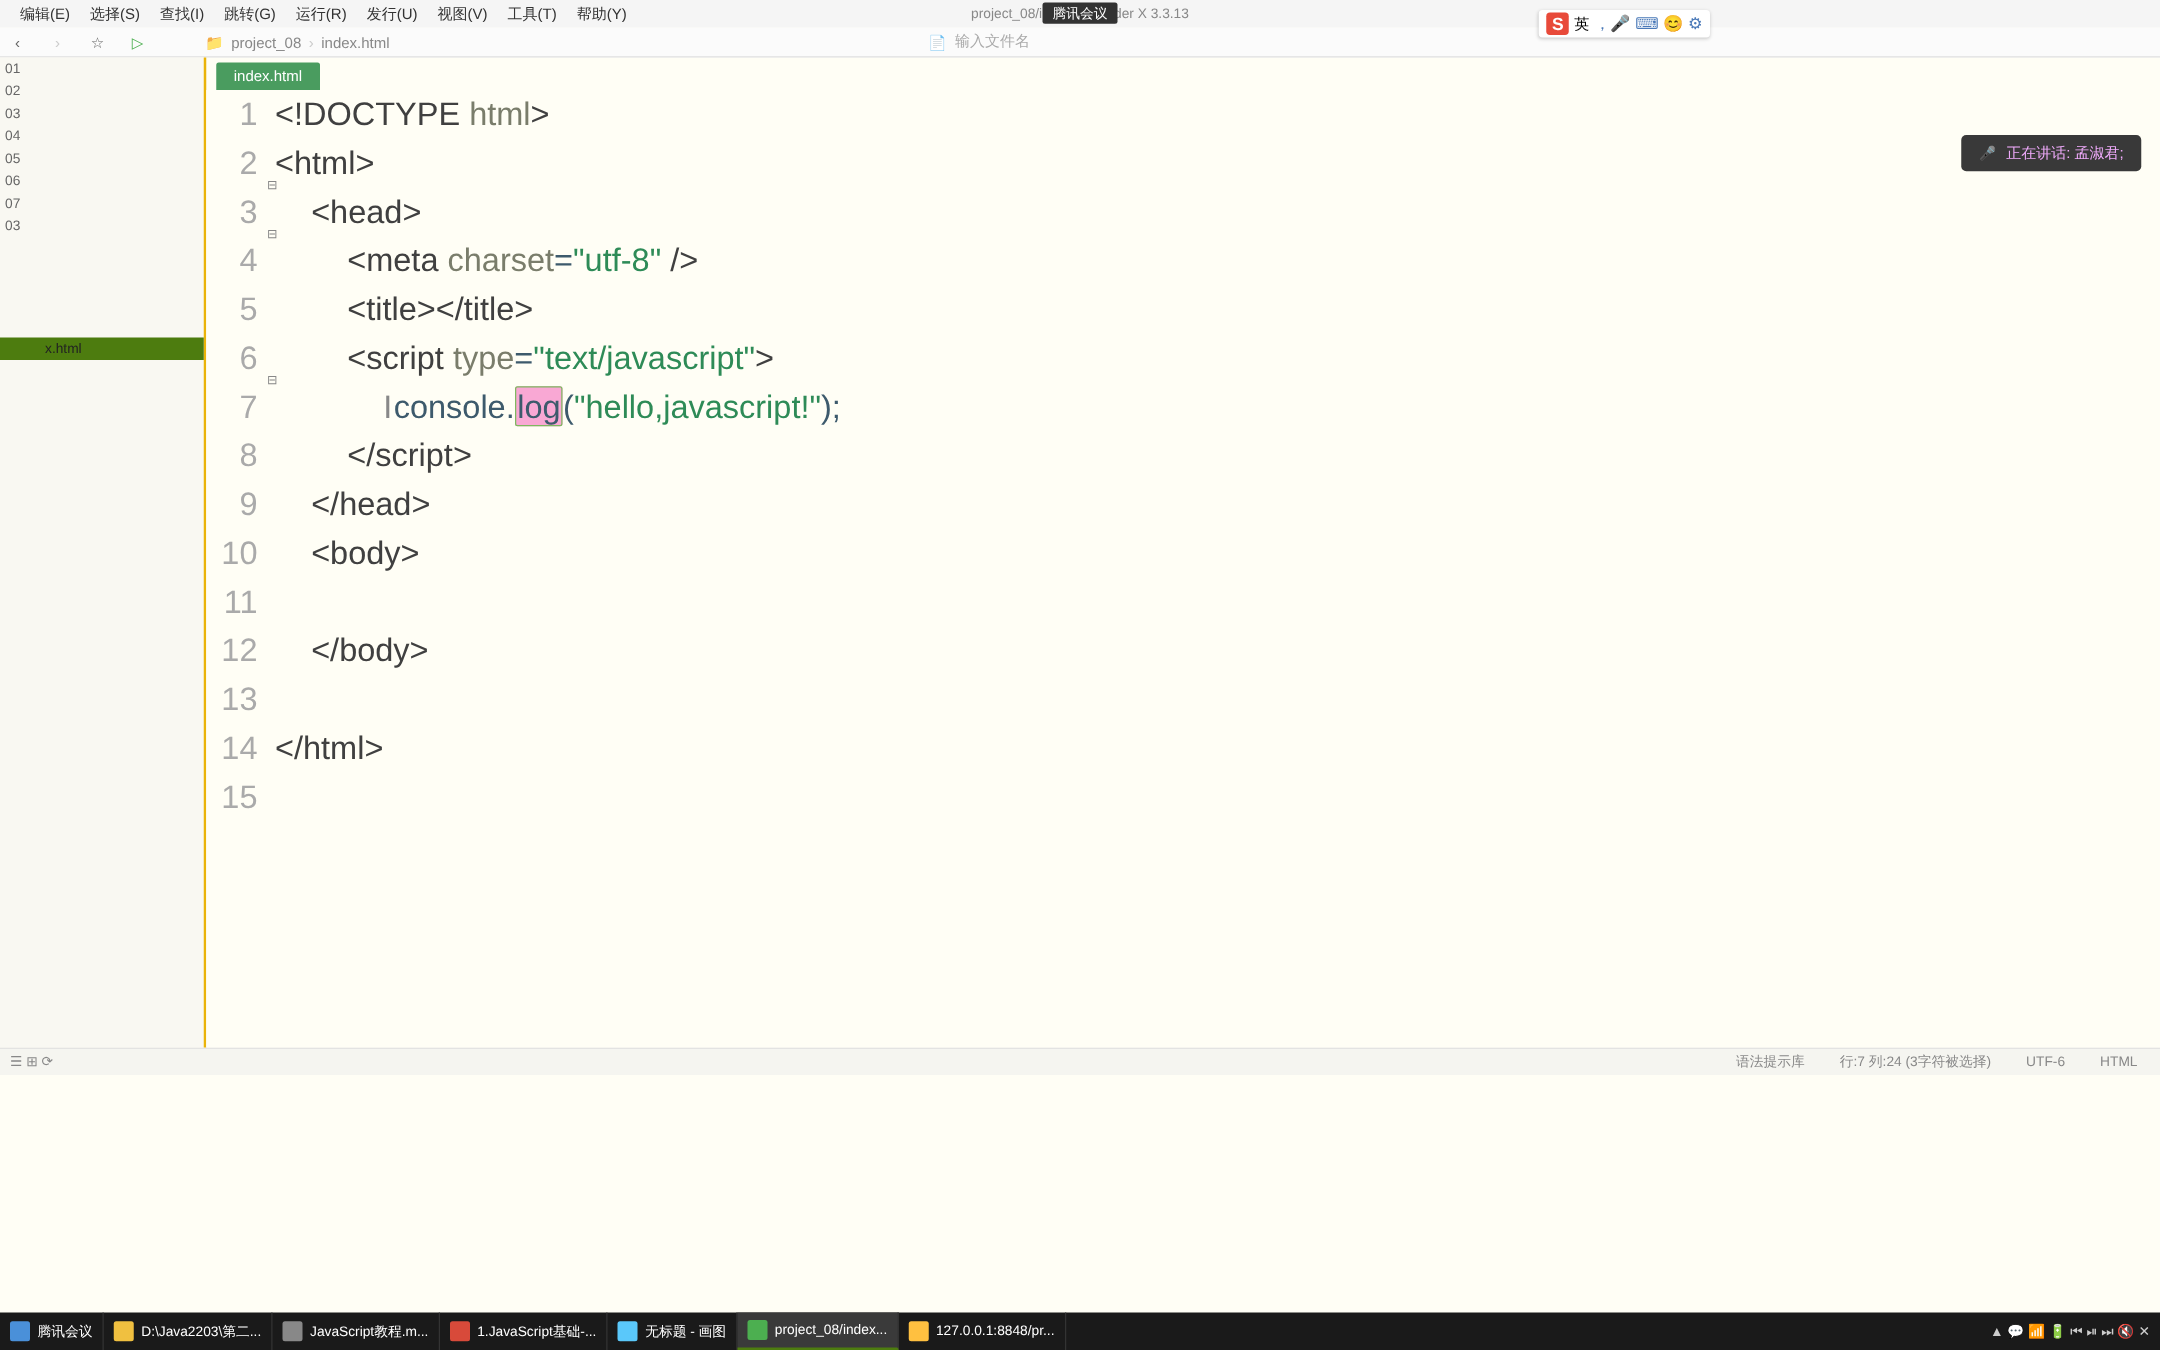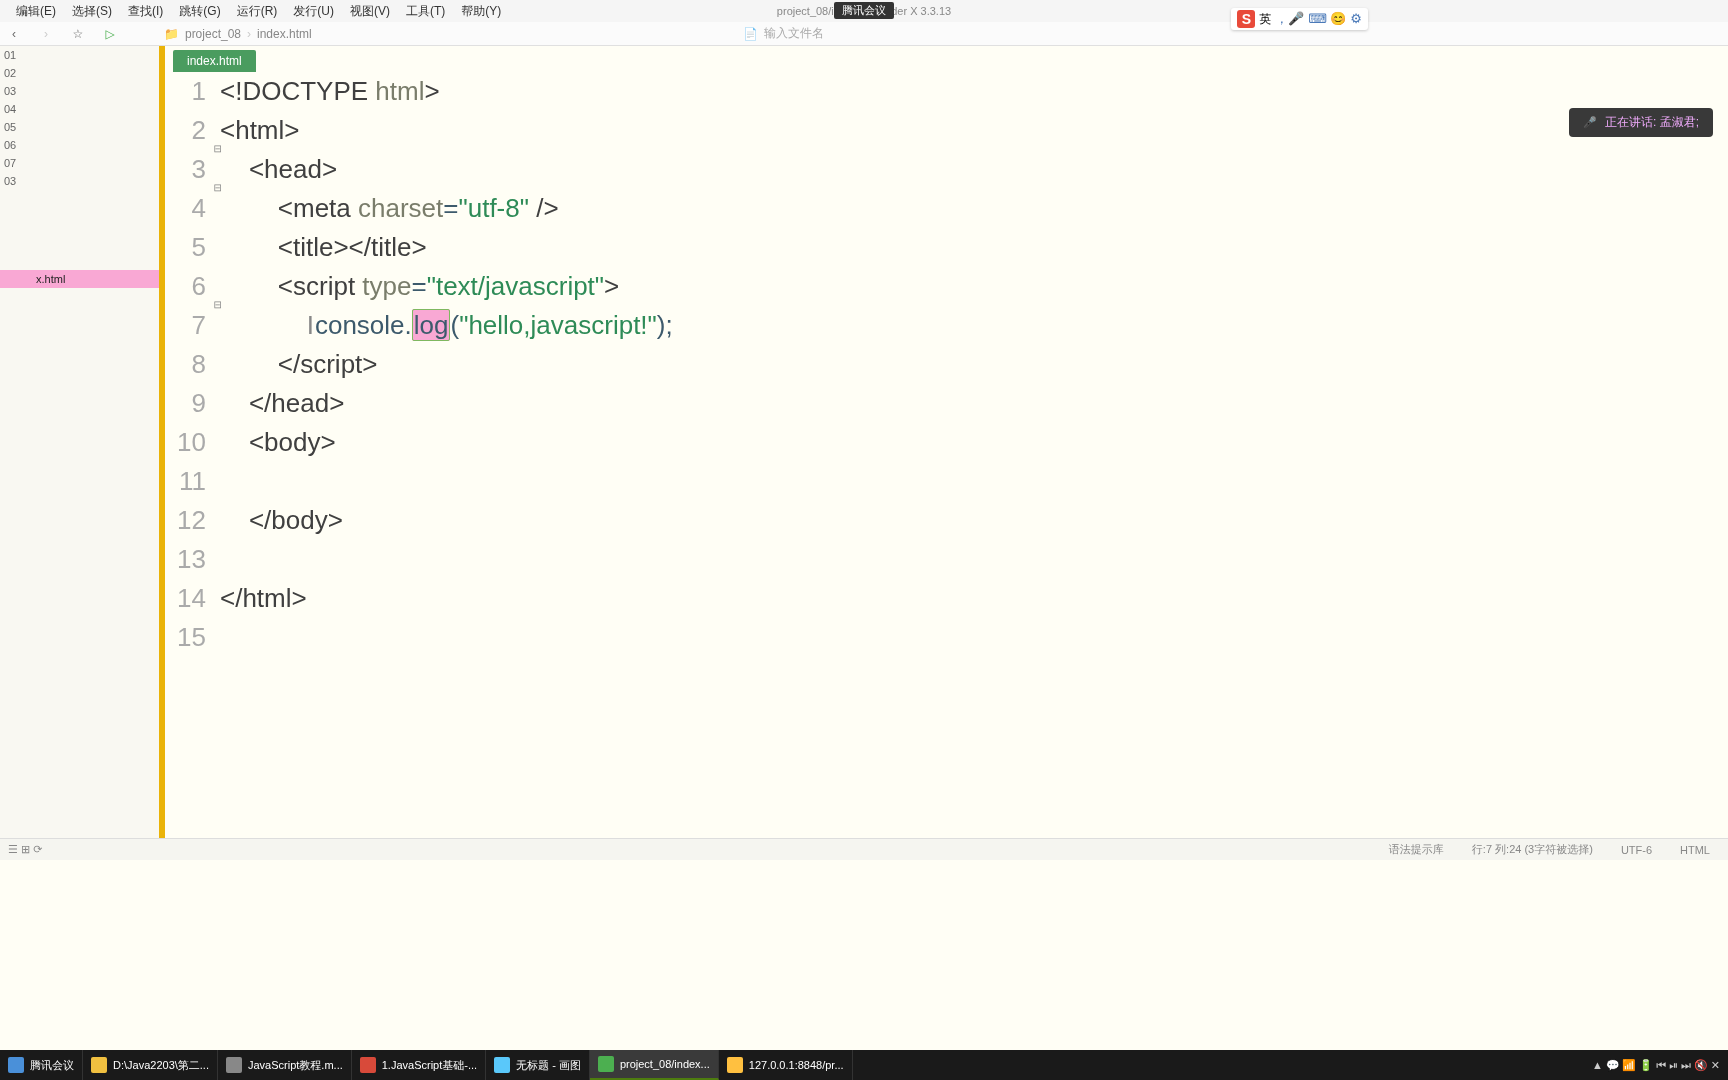--- a/index.html
+++ b/index.html
@@ -10,23 +10,23 @@
 .menubar .title-center { position: absolute; left: 50%; transform: translateX(-50%); color: #888; font-size: 11px; }
 .menubar .overlay-badge { position: absolute; left: 50%; transform: translateX(-50%); background: #333; color: #fff; font-size: 11px; padding: 1px 8px; border-radius: 2px; top: 2px; }
 
 .toolbar { height: 24px; background: #fbfbfb; border-bottom: 1px solid #e0e0e0; display: flex; align-items: center; gap: 12px; padding: 0 4px; font-size: 12px; color: #666; }
 .toolbar .nav-btn { width: 20px; height: 20px; display: flex; align-items: center; justify-content: center; cursor: pointer; }
 .toolbar .breadcrumb { display: flex; align-items: center; gap: 6px; color: #888; }
 .toolbar .breadcrumb .sep { color: #ccc; }
 .toolbar .filename-input { display: flex; align-items: center; gap: 6px; margin-left: auto; margin-right: 900px; color: #aaa; }
 
 .main { display: flex; height: 792px; }
-.sidebar { width: 165px; background: #f9f8f2; border-right: 6px solid #eab308; font-size: 11px; color: #666; }
+.sidebar { width: 165px; background: #f9f8f2; border-right: 2px solid #eab308; font-size: 11px; color: #666; }
 .sidebar .file-item { padding: 3px 4px; cursor: pointer; }
-.sidebar .file-item.active { background: #f9a8d4; color: #222; padding-left: 36px; }
+.sidebar .file-item.active { background: #4d7c0f; color: #222; padding-left: 36px; }
 
 .editor-wrap { flex: 1; display: flex; flex-direction: column; }
 .tabs { height: 26px; display: flex; align-items: flex-end; padding-left: 8px; }
 .tab { background: #4a9c5f; color: #fff; padding: 4px 14px; font-size: 12px; border-radius: 2px 2px 0 0; }
 
 .code-area { flex: 1; display: flex; background: #fffef5; font-family: Consolas, "Courier New", monospace; font-size: 26px; line-height: 39px; }
 .gutter { width: 55px; text-align: right; padding-right: 10px; color: #aaa; position: relative; }
 .gutter .ln { height: 39px; padding-right: 4px; }
 .gutter .fold { position: absolute; right: -2px; font-size: 10px; color: #888; }
 .code { flex: 1; white-space: pre; color: #3d5a6c; }

